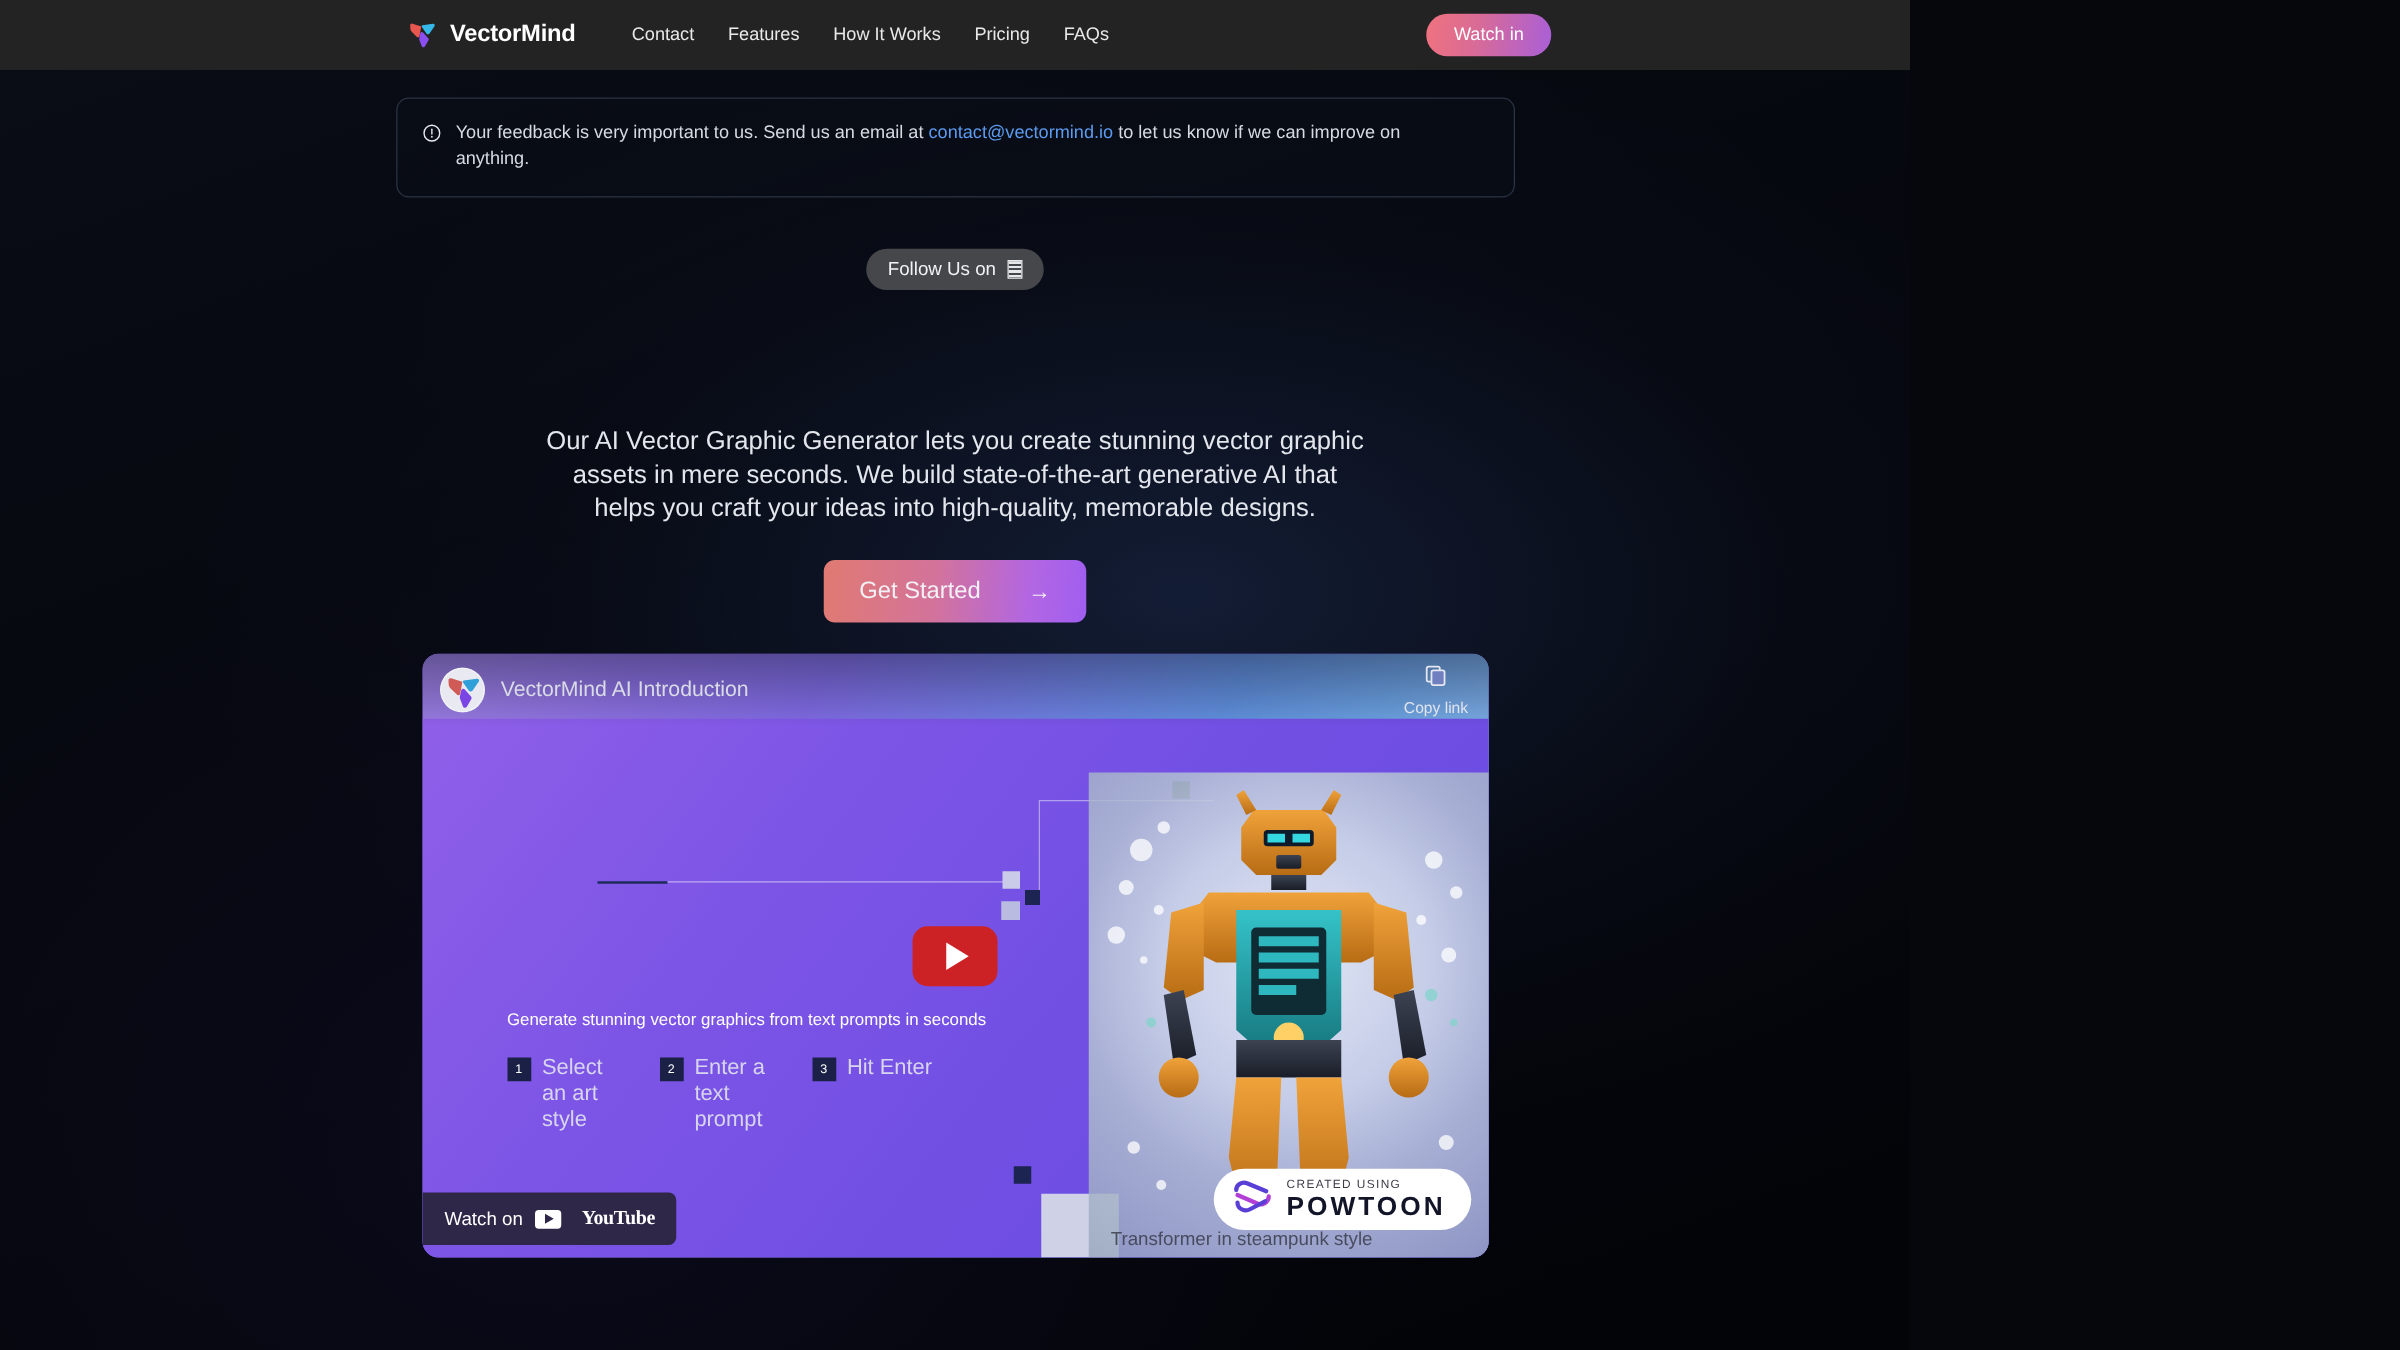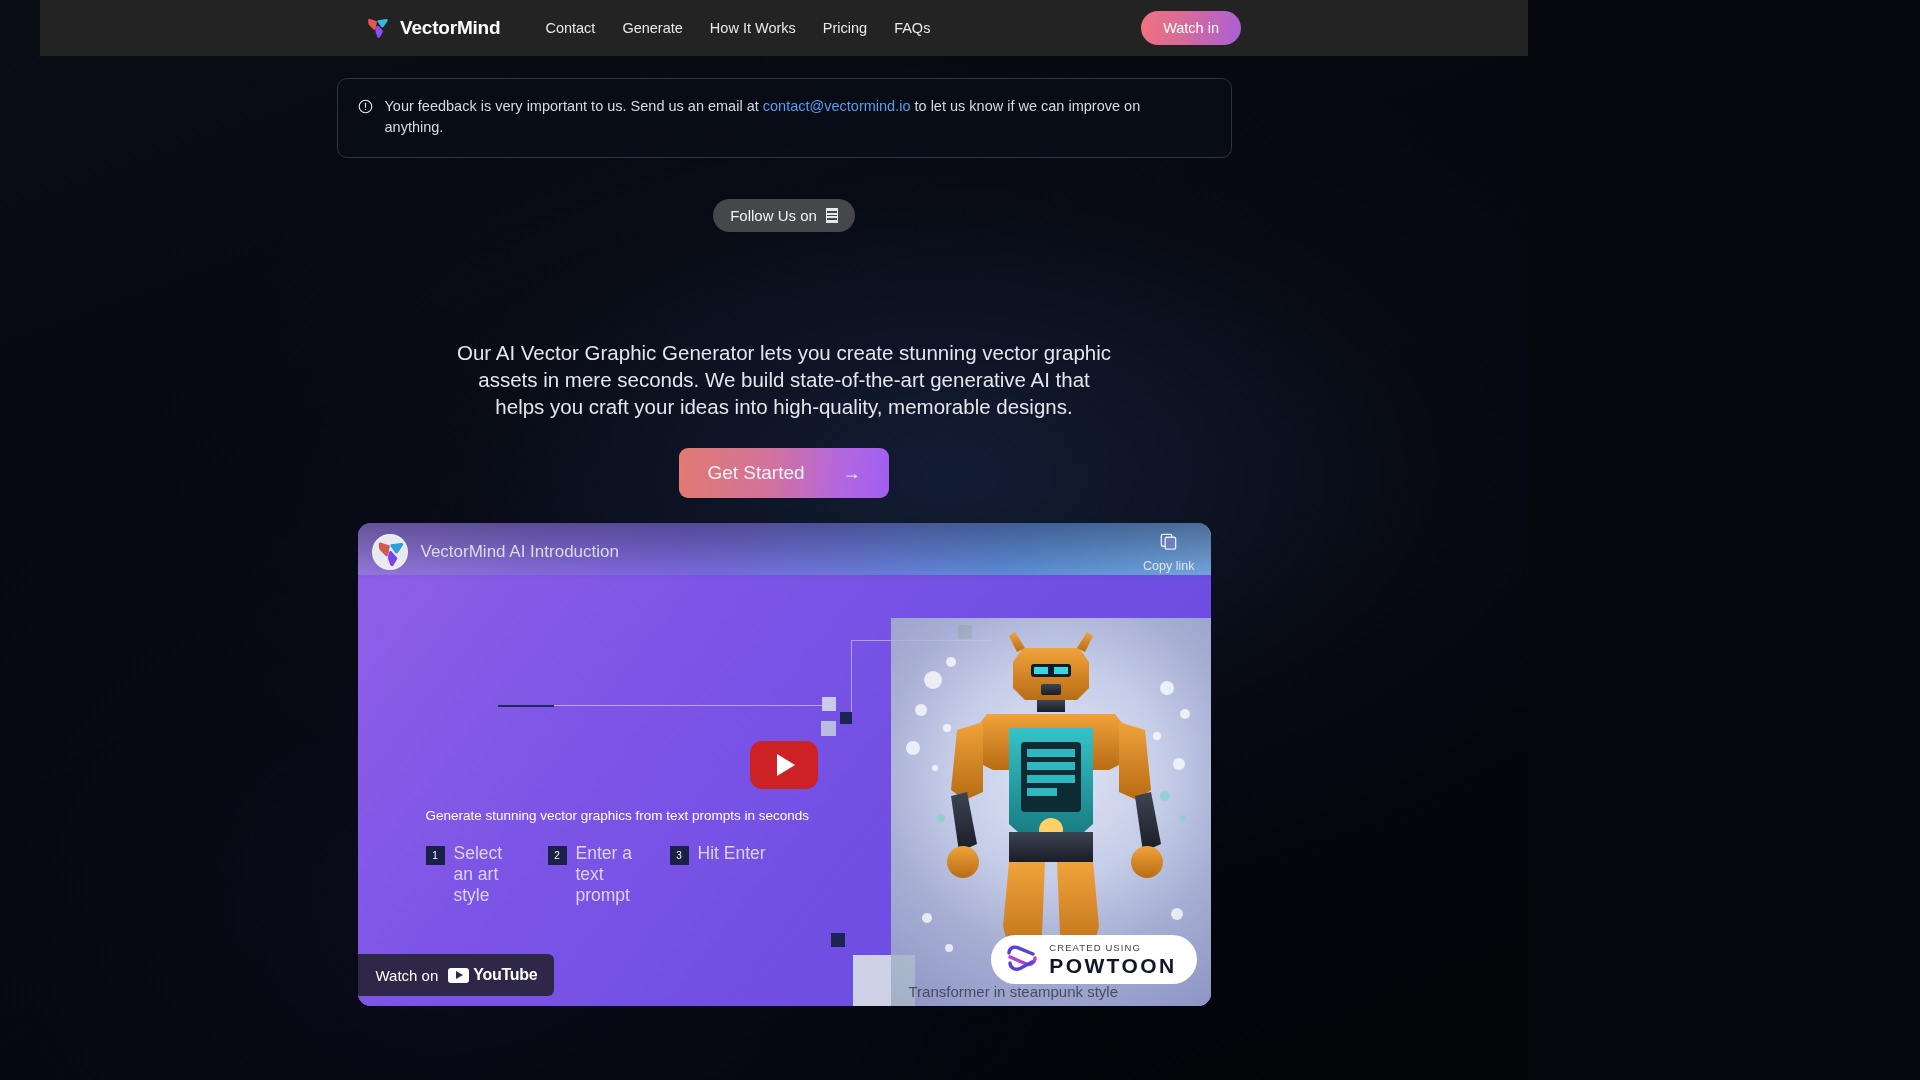--- a/index.html
+++ b/index.html
@@ -16,21 +16,20 @@
 
   .page {
     position: relative;
     width: 1528px;
     height: 1080px;
     background:
       radial-gradient(ellipse 1100px 620px at 62% 44%, rgba(30,46,84,0.55) 0%, rgba(12,18,34,0.30) 45%, rgba(4,6,12,0) 72%),
       radial-gradient(ellipse 900px 700px at 30% 85%, rgba(18,16,46,0.45) 0%, rgba(6,6,16,0) 70%),
       linear-gradient(160deg, #0a0d16 0%, #06080f 40%, #030408 100%);
     overflow: hidden;
-    padding-left: 40px;
   }
 
   
   .navbar {
     position: relative;
     z-index: 20;
     height: 56px;
     background: #232323;
     display: flex;
     align-items: center;
@@ -369,21 +368,22 @@
     cursor: pointer;
   }
   .watch-label {
     color: #ffffff;
     font-size: 15px;
     white-space: nowrap;
   }
   .yt-badge {
     display: inline-flex;
     align-items: center;
-    gap: 4px;
+    gap: 16px;
+    font-family: Liberation Serif, serif;
   }
   .yt-chip {
     width: 21px; height: 15px;
     background: #ffffff;
     border-radius: 3px;
     display: flex;
     align-items: center;
     justify-content: center;
   }
   .yt-chip-tri {
@@ -464,21 +464,21 @@
             <path d="M2.2 4.4 C2.0 3.3 2.9 2.6 3.9 2.9 L11.0 5.2 L9.6 12.9 C9.4 13.9 8.2 14.2 7.5 13.5 L3.2 9.1 C2.7 8.6 2.4 7.9 2.3 7.2 Z" fill="#e8564f"></path>
             <path d="M11.9 4.2 L20.4 3.0 C21.5 2.85 22.2 4.0 21.6 4.9 L17.6 10.7 C17.0 11.6 15.7 11.6 15.1 10.7 L11.5 5.6 C11.2 5.15 11.35 4.3 11.9 4.2 Z" fill="#36b7ea"></path>
             <path d="M10.3 10.6 C10.6 9.6 11.9 9.3 12.6 10.1 L16.6 14.6 C17.0 15.05 17.1 15.7 16.8 16.2 L13.9 21.2 C13.3 22.2 11.8 22.1 11.4 21.0 L9.5 16.0 C9.3 15.4 9.3 14.7 9.5 14.1 Z" fill="#8b4ef0"></path>
           </svg>
         </span>
         <span class="brand-name">VectorMind</span>
       </div>
 
       <div class="nav-links">
         <a class="nav-link" href="#">Contact</a>
-        <a class="nav-link" href="#">Generate</a>
+        <a class="nav-link" href="#">Features</a>
         <a class="nav-link" href="#">How It Works</a>
         <a class="nav-link" href="#">Pricing</a>
         <a class="nav-link" href="#">FAQs</a>
       </div>
     </div>
 
     <div class="nav-right">
       <button class="signin-btn">Watch in</button>
     </div>
   </nav>

